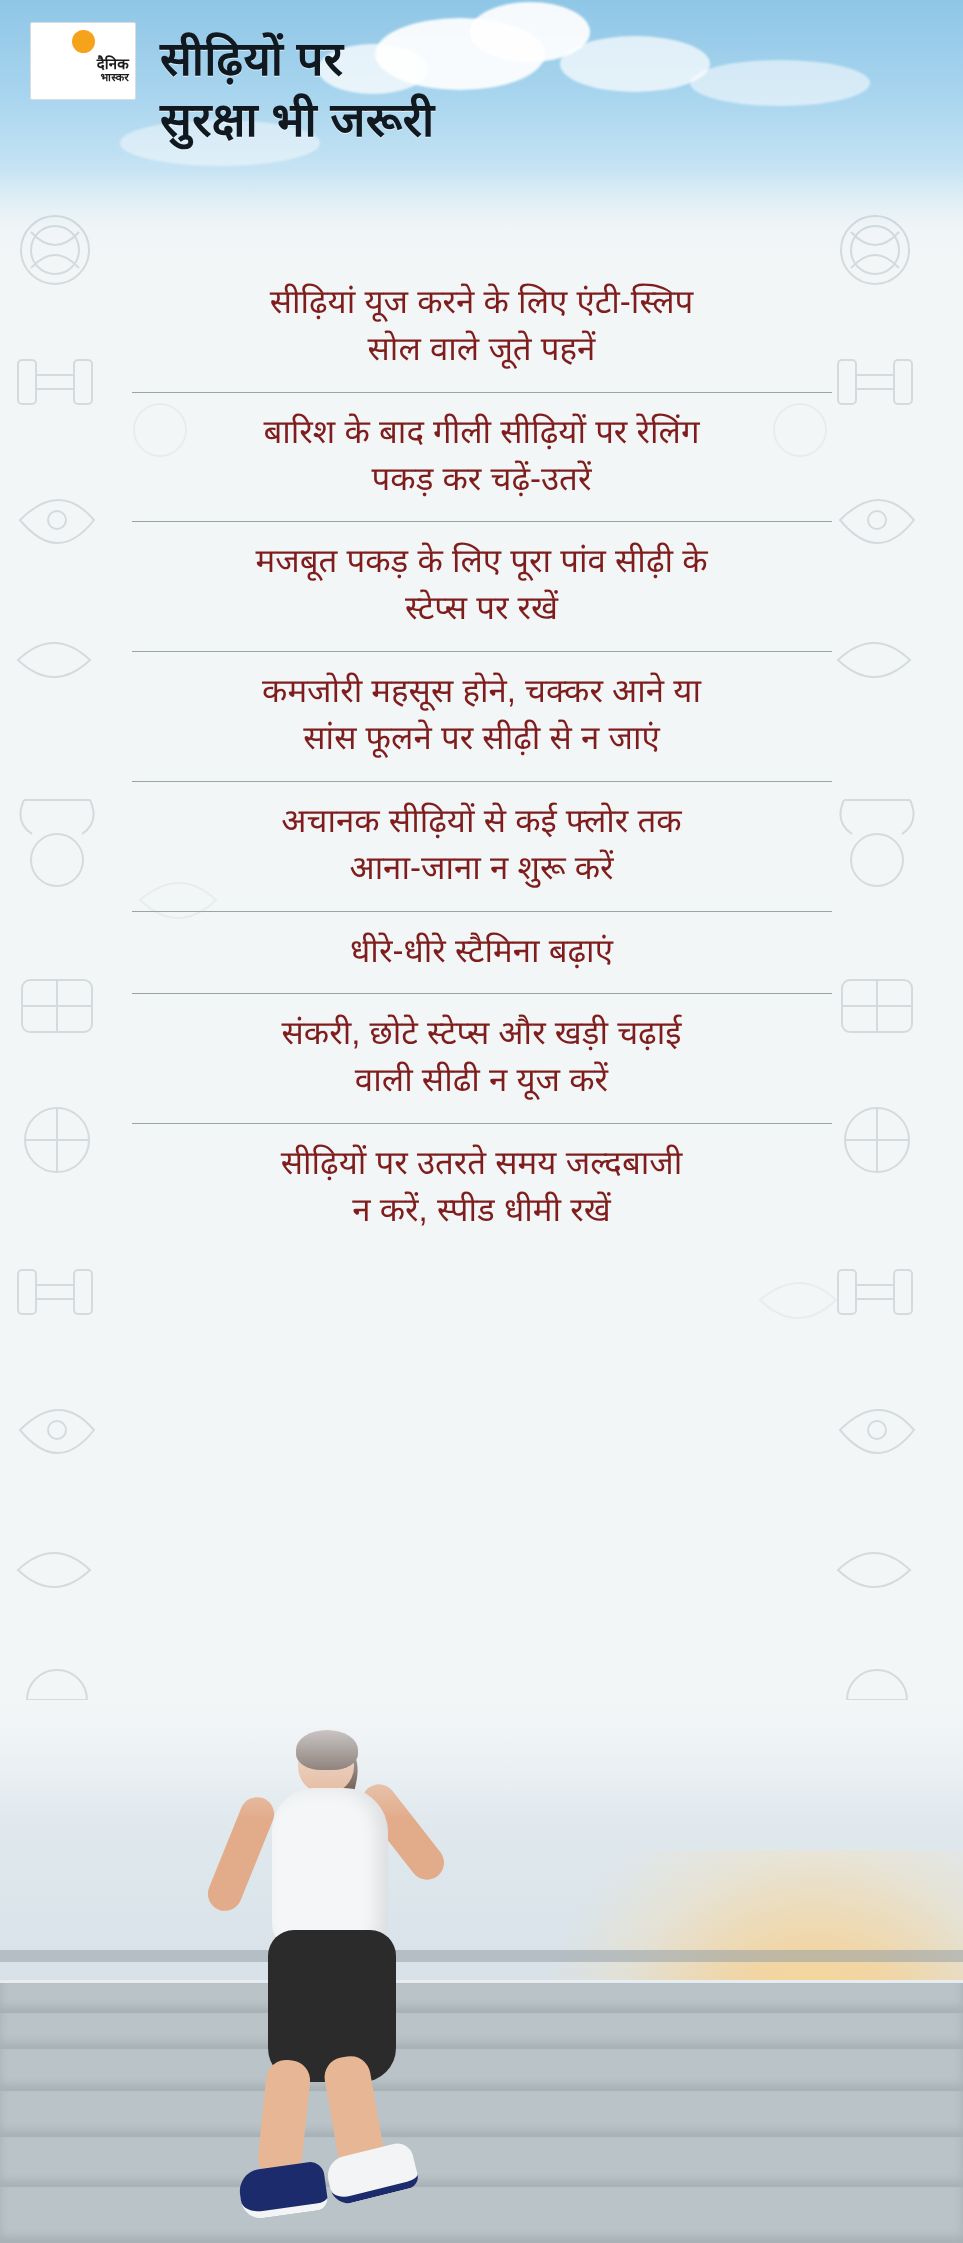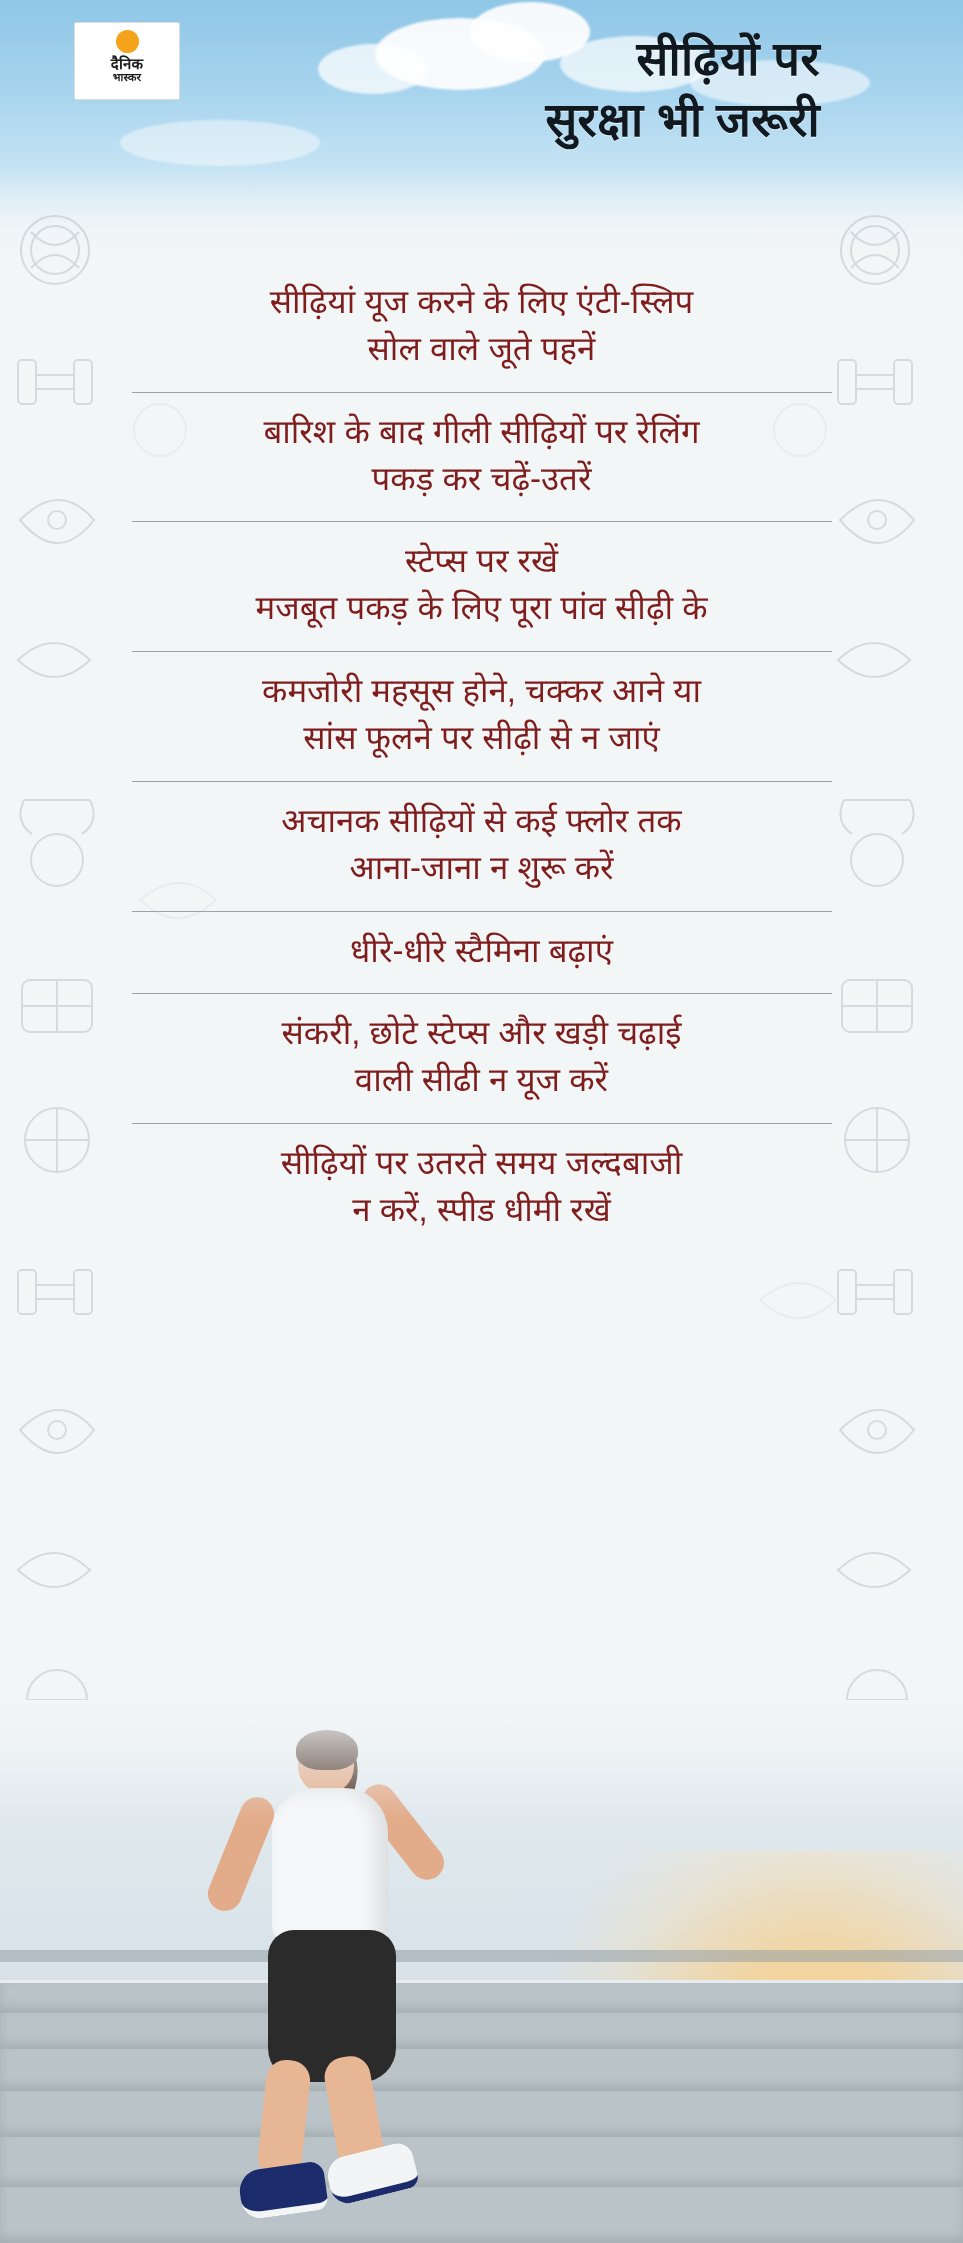--- a/index.html
+++ b/index.html
@@ -58,22 +58,21 @@
   
   .logo {
     position: absolute;
     left: 30px; top: 22px;
     width: 106px; height: 78px;
     background: #ffffff;
     border: 1px solid #d8dde0;
     border-radius: 2px;
     box-sizing: border-box;
     padding: 7px 6px 5px;
-    text-align: center;
-    margin-left: 44px;
+    text-align: right;
   }
   .logo-sun {
     width: 23px; height: 23px;
     margin: 0 auto 3px;
     border-radius: 50%;
     background: #f5a31a;
   }
   .logo-l1, .logo-l2 {
     font-family: "Liberation Sans", "DejaVu Sans", sans-serif;
     color: #1b1b1b;
@@ -82,21 +81,21 @@
     line-height: 1.08;
   }
   .logo-l1 { font-size: 15px; }
   .logo-l2 { font-size: 11px; }
 
   
   .title {
     position: absolute;
     left: 160px; top: 28px;
     width: 660px;
-    text-align: right;
+    text-align: left;
     color: #101820;
     font-weight: bold;
     font-size: 47px;
     line-height: 1.30;
     letter-spacing: .4px;
     text-shadow: 0 1px 0 rgba(255,255,255,.6);
   }
   .title .tl { display: block; }
 
   
@@ -299,22 +298,22 @@
   <div class="tips">
     <div class="tip">
       <div>सीढ़ियां यूज करने के लिए एंटी-स्लिप</div>
       <div>सोल वाले जूते पहनें</div>
     </div>
     <div class="tip">
       <div>बारिश के बाद गीली सीढ़ियों पर रेलिंग</div>
       <div>पकड़ कर चढ़ें-उतरें</div>
     </div>
     <div class="tip">
+      <div>मजबूत पकड़ के लिए पूरा पांव सीढ़ी के</div>
       <div>स्टेप्स पर रखें</div>
-      <div>मजबूत पकड़ के लिए पूरा पांव सीढ़ी के</div>
     </div>
     <div class="tip">
       <div>कमजोरी महसूस होने, चक्कर आने या</div>
       <div>सांस फूलने पर सीढ़ी से न जाएं</div>
     </div>
     <div class="tip">
       <div>अचानक सीढ़ियों से कई फ्लोर तक</div>
       <div>आना-जाना न शुरू करें</div>
     </div>
     <div class="tip">

